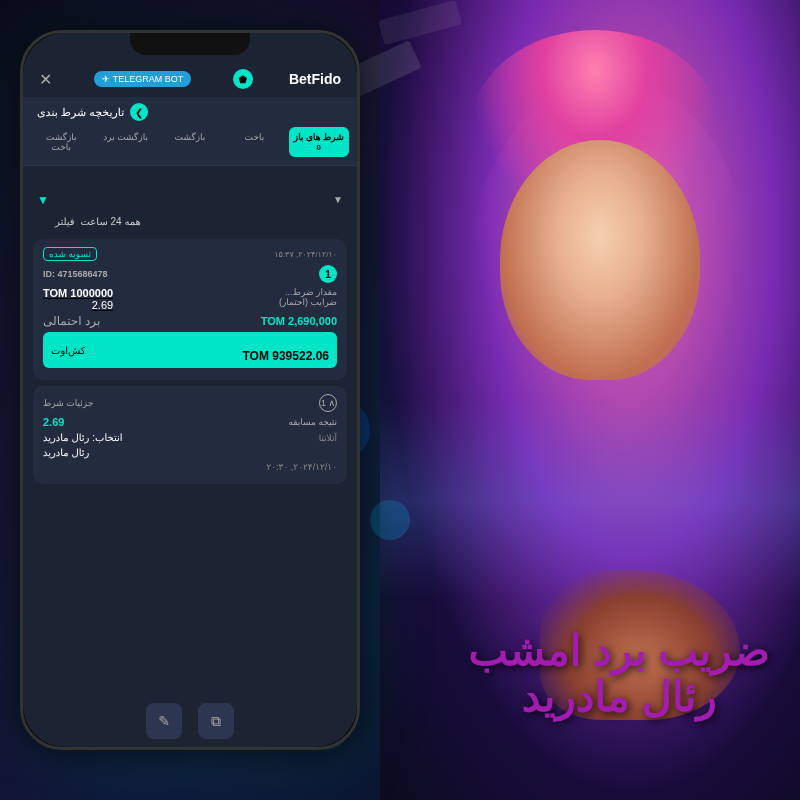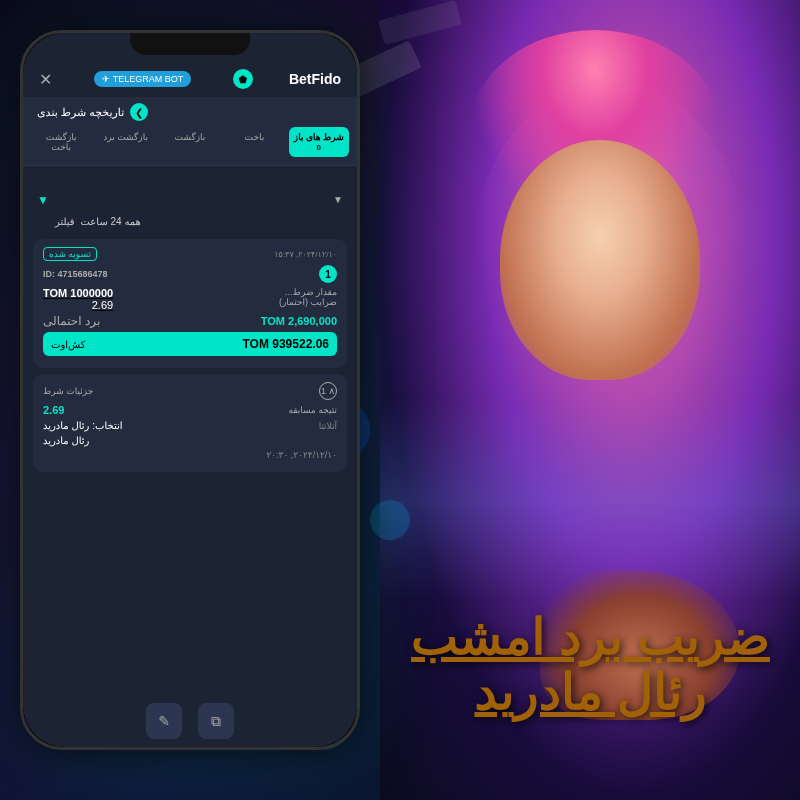--- a/index.html
+++ b/index.html
@@ -41,27 +41,26 @@
     
     .right-text {
       position: absolute;
       right: 30px;
       bottom: 80px;
       z-index: 10;
       text-align: center;
     }
 
     .arabic-title {
-      font-size: 50px;
+      font-size: 42px;
       font-weight: 900;
-      color: #a16207;
+      color: #a21caf;
       text-shadow: 2px 2px 8px rgba(0,0,0,0.8);
       line-height: 1.1;
       direction: rtl;
-      text-decoration: underline;
     }
 
     .big-number {
       font-size: 120px;
       font-weight: 900;
       color: #00e5c8;
       text-shadow: 0 0 30px rgba(0,229,200,0.6), 2px 2px 8px rgba(0,0,0,0.8);
       line-height: 1;
     }
 
@@ -355,20 +354,21 @@
       justify-content: space-between;
       align-items: center;
       margin: 4px 0;
       direction: rtl;
     }
 
     .highlight-amount {
       color: #000;
       font-size: 12px;
       font-weight: 900;
+      margin-top: 12px;
     }
 
     .highlight-label {
       color: #000;
       font-size: 10px;
       font-weight: 400;
     }
 
     
     .bet-details {

